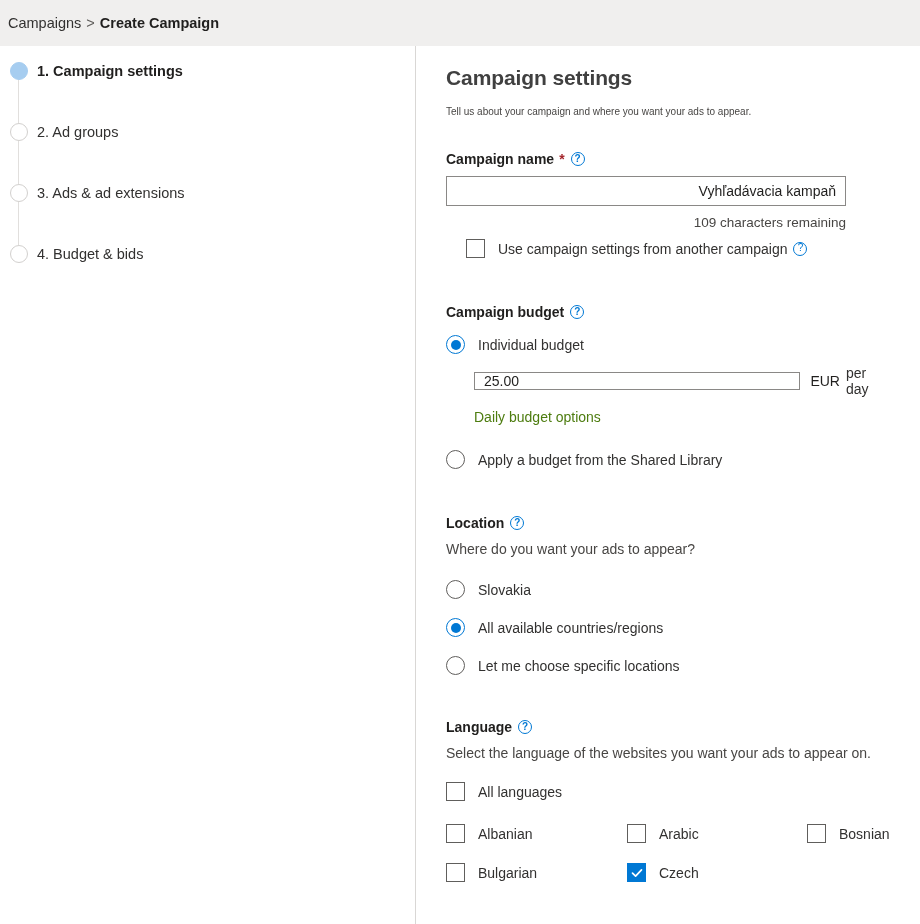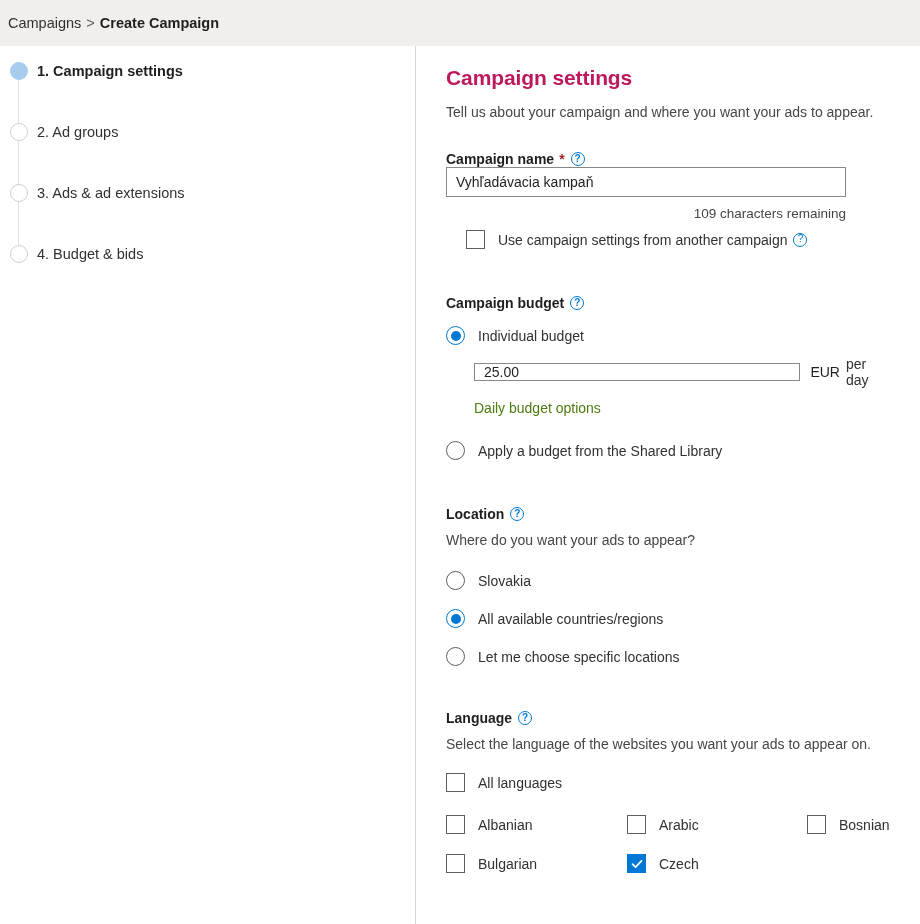--- a/index.html
+++ b/index.html
@@ -80,25 +80,25 @@
   .main {
     position: absolute; left: 416px; top: 0;
     width: 504px; height: 878px;
     padding: 0;
   }
   .pad { padding-left: 30px; padding-right: 30px; }
 
   .page-title {
     margin: 0; padding-top: 20px;
     font-size: 21px; font-weight: bold;
-    color: #be185d; letter-spacing: -0.1px;
+    color: #404040; letter-spacing: -0.1px;
   }
   .page-sub {
     margin: 0; padding-top: 13px;
-    font-size: 14px; color: #484644;
+    font-size: 10px; color: #484644;
     line-height: 18px;
   }
 
   .field-label {
     font-size: 14px; font-weight: bold; color: #201f1e;
     display: flex; align-items: center;
   }
   .req-star { color: #a4262c; margin-left: 5px; font-weight: bold; }
 
   .help-icon {
@@ -234,21 +234,21 @@
 
         
         <div style="margin-top:30px;" class="field-label">
           <span>Campaign name</span>
           <span class="req-star">*</span>
           <span class="help-icon">
               <span>?</span>
             </span>
         </div>
 
-        <input class="text-input" style="" type="text" value="Vyhľadávacia kampaň">
+        <input class="text-input" style="margin-top: 9px; text-align: right;" type="text" value="Vyhľadávacia kampaň">
 
         <div class="hint-right" style="margin-top:9px;">109 characters remaining</div>
 
         
         <div class="cb-row" style="margin-top:9px;padding-left:20px;">
           <div class="cb-box">
             
           </div>
           <div class="cb-label">
             <span>Use campaign settings from another campaign</span>

